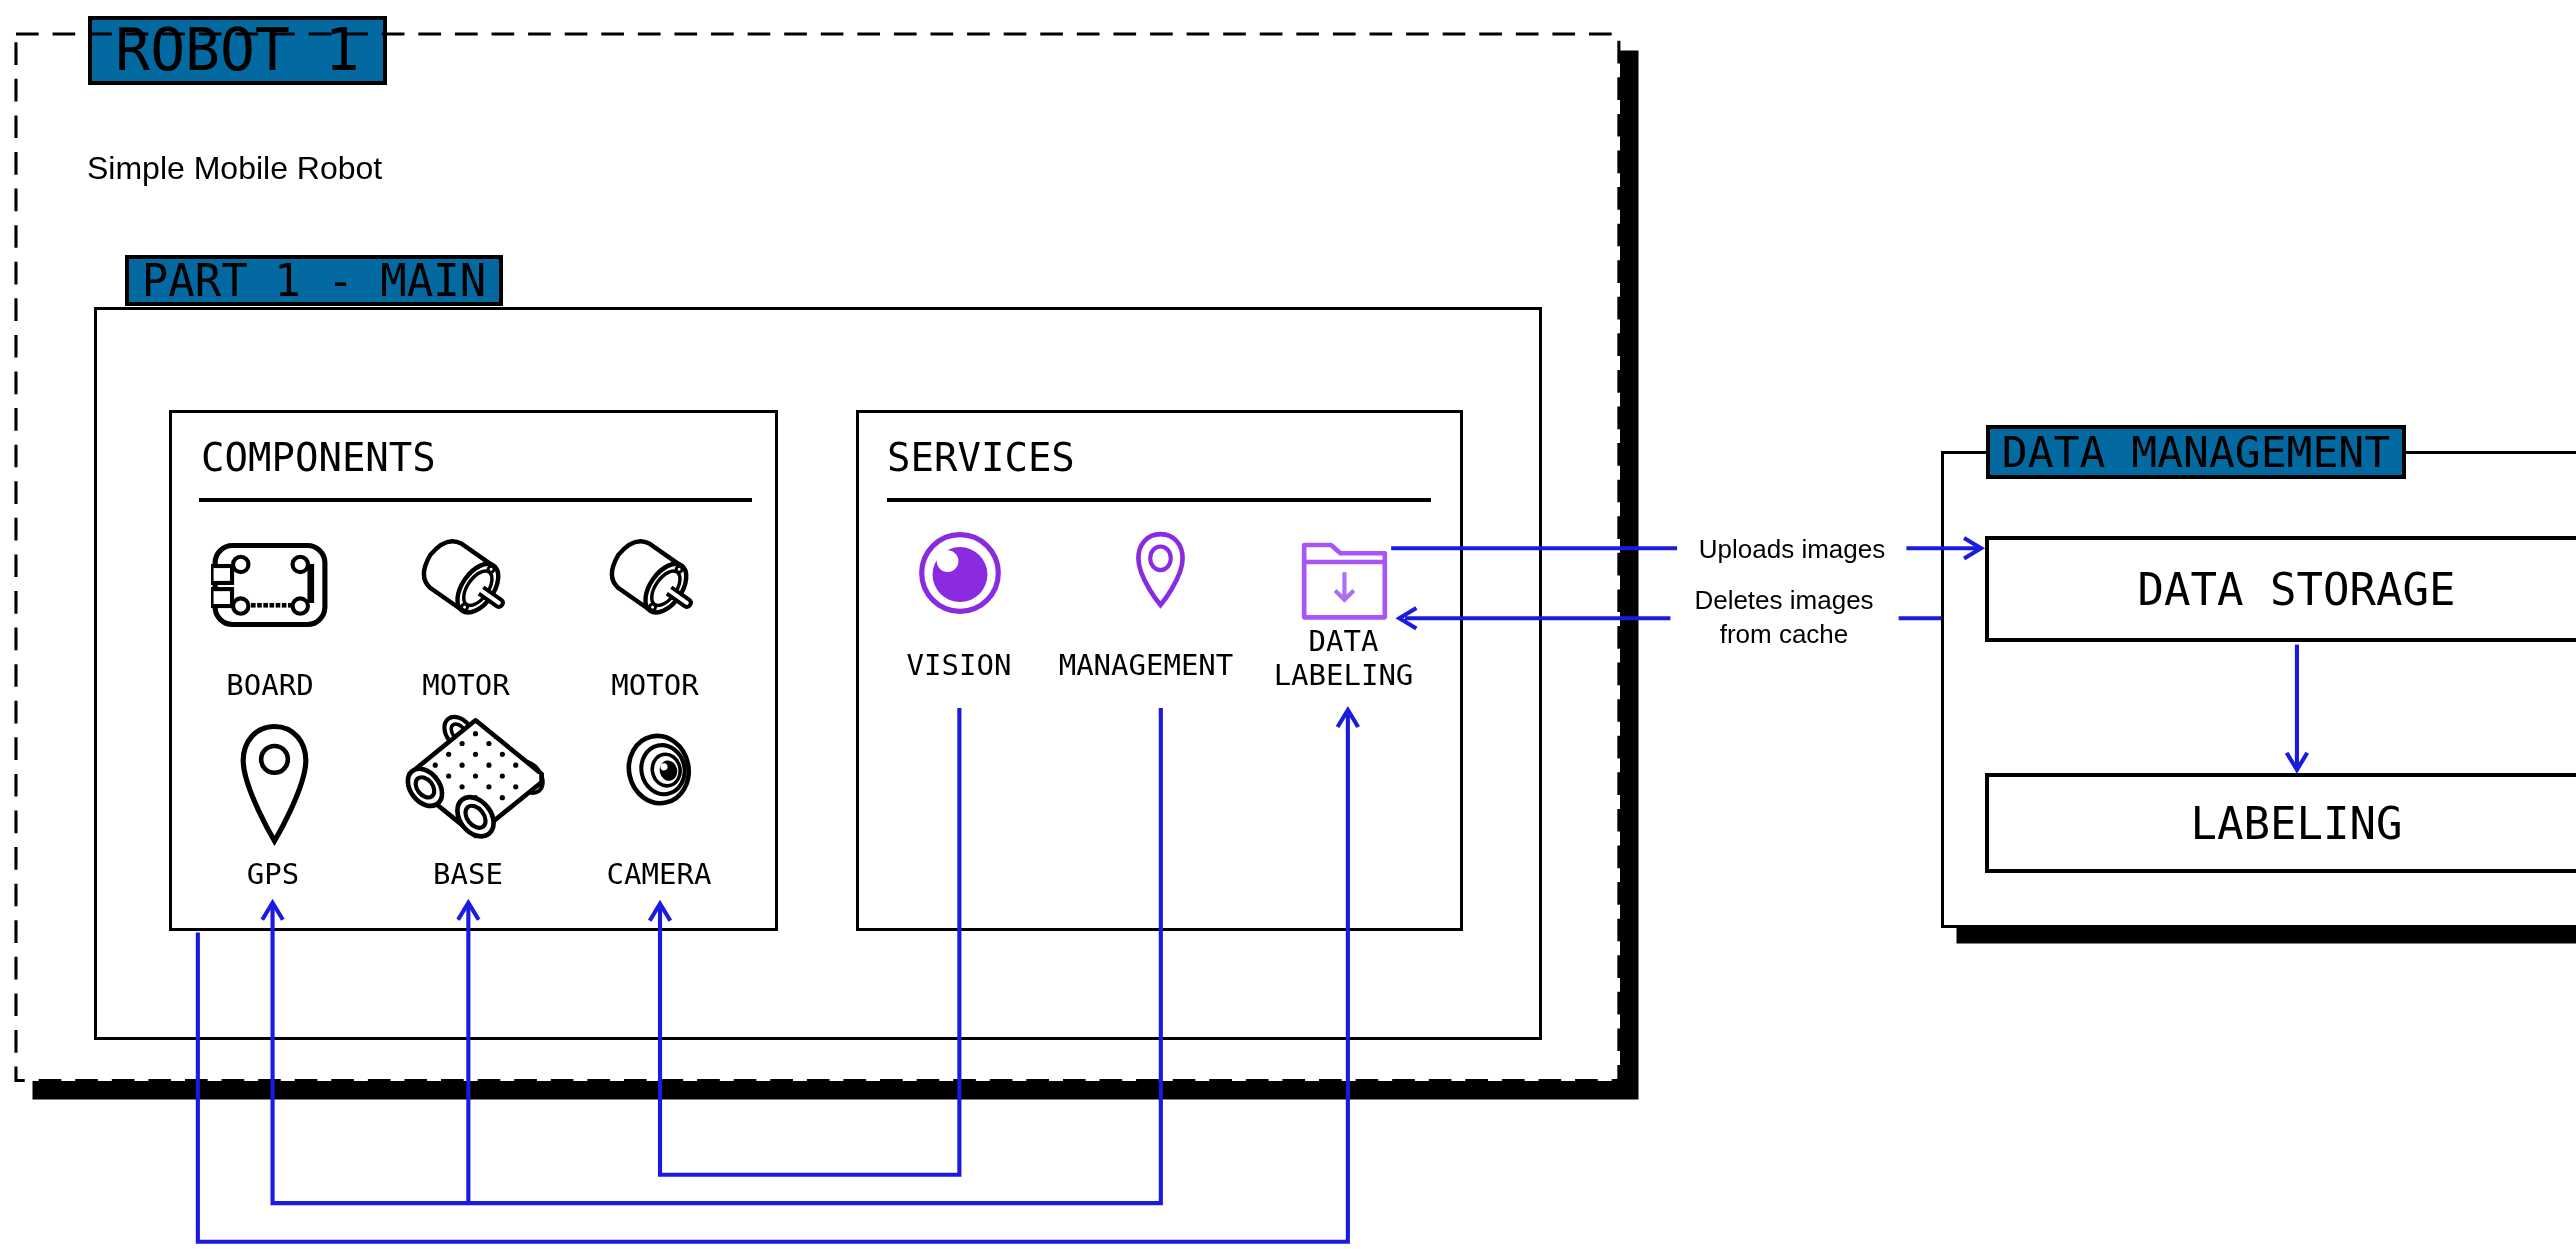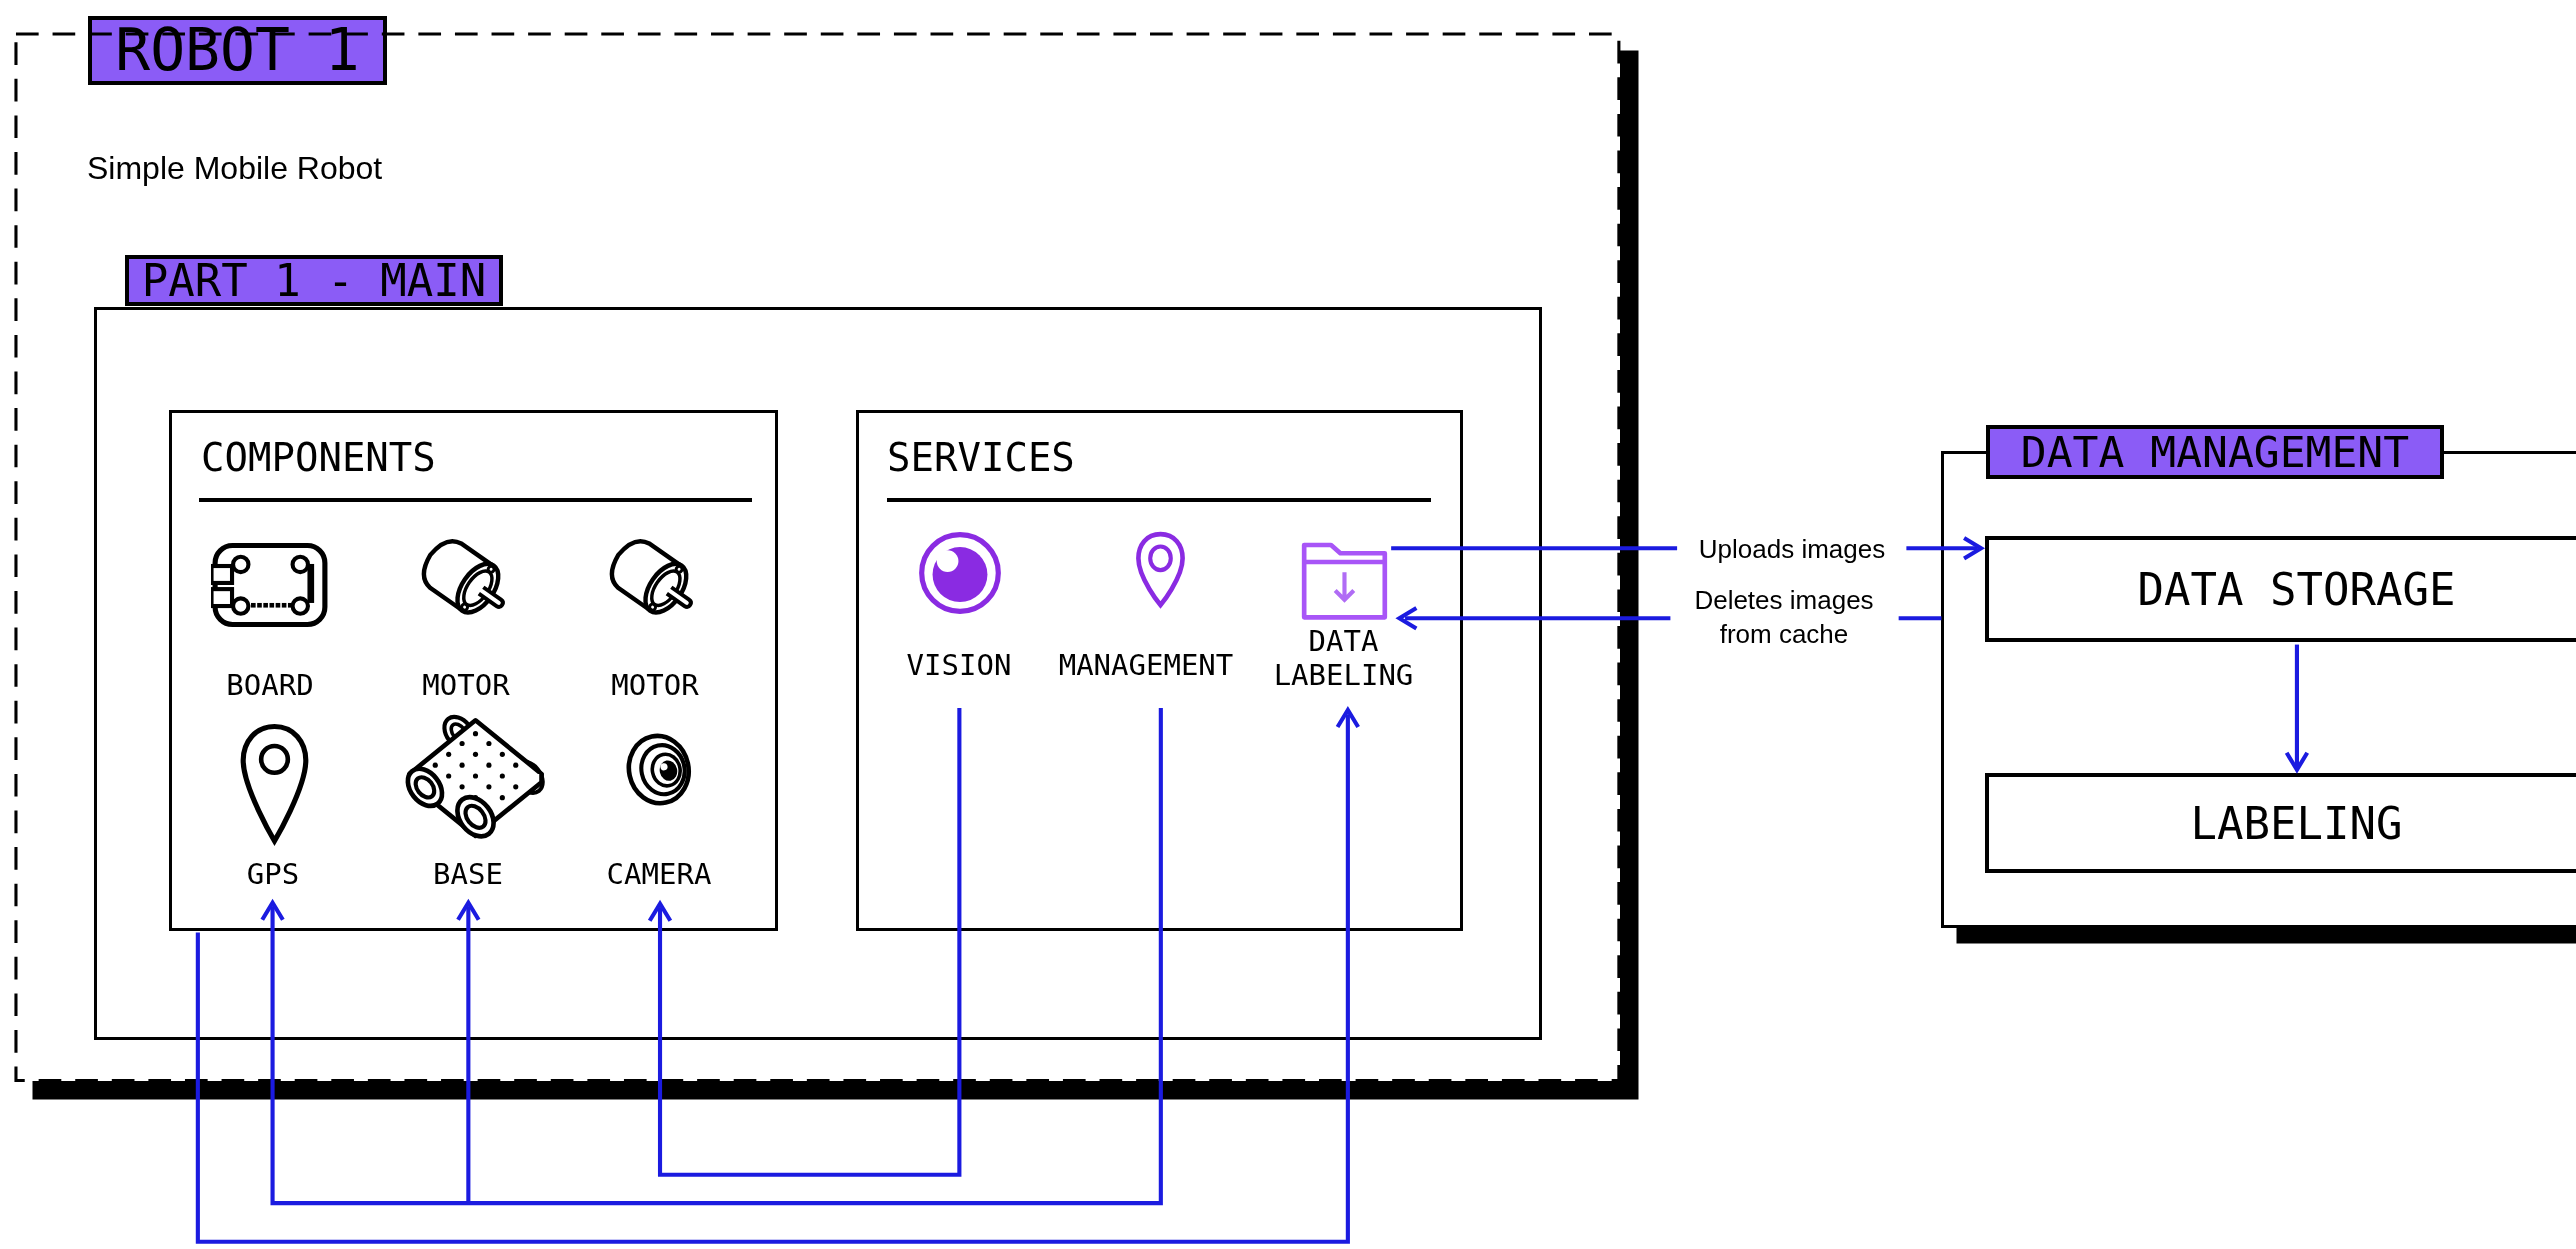--- a/index.html
+++ b/index.html
@@ -1,20 +1,20 @@
 <!DOCTYPE html>
 <html style="font-size:8.2px"><head>
 <meta charset="utf-8">
 <style>
   html,body{margin:0;padding:0;background:#fff;}
   #stage{position:relative;width:2857px;height:1250px;background:#fff;overflow:hidden;
          font-family:"DejaVu Sans Mono",monospace;color:#000;}
   .abs{position:absolute;}
   .box{position:absolute;border:3.1px solid #000;background:transparent;}
-  .titlebox{position:absolute;border:4.1px solid #000;background:#8b5cf6;display:flex;
+  .titlebox{position:absolute;border:4.1px solid #000;background:#0369a1;display:flex;
             align-items:center;justify-content:center;white-space:nowrap;box-sizing:border-box;}
   .node{position:absolute;border:4.1px solid #000;background:#fff;display:flex;
         align-items:center;justify-content:center;white-space:nowrap;box-sizing:border-box;}
   .lbl{position:absolute;text-align:center;white-space:nowrap;}
   .wraplbl{position:absolute;text-align:center;}
   .rule{position:absolute;border-top:4.1px solid #000;}
   .sans{font-family:"Liberation Sans","DejaVu Sans",sans-serif;}
   svg{display:block;}
   #wires{position:absolute;left:0;top:0;pointer-events:none;}
 </style>
@@ -38,21 +38,21 @@
   <div class="node" style="left:1985px;top:773px;width:623px;height:100px;font-size:44px;">
     <span>LABELING</span>
   </div>
 
   <div class="titlebox" style="left:88px;top:15.5px;width:299px;height:69px;font-size:58px;">
     <span>ROBOT 1</span>
   </div>
   <div class="titlebox" style="left:125px;top:255px;width:378px;height:51px;font-size:44px;">
     <span>PART 1 - MAIN</span>
   </div>
-  <div class="titlebox" style="left:1986px;top:425px;width:458px;height:54px;font-size:43px;">
+  <div class="titlebox" style="left:1986px;top:425px;width:420px;height:54px;font-size:43px;">
     <span>DATA MANAGEMENT</span>
   </div>
 
   <div class="lbl sans" style="left:87px;top:150px;font-size:32px;text-align:left;">Simple Mobile Robot</div>
 
   <div class="lbl" style="left:201px;top:435px;font-size:39px;text-align:left;">COMPONENTS</div>
   <div class="rule" style="left:199px;top:498px;width:553px;"></div>
 
   <div class="lbl" style="left:887px;top:435px;font-size:39px;text-align:left;">SERVICES</div>
   <div class="rule" style="left:887px;top:498px;width:544px;"></div>

